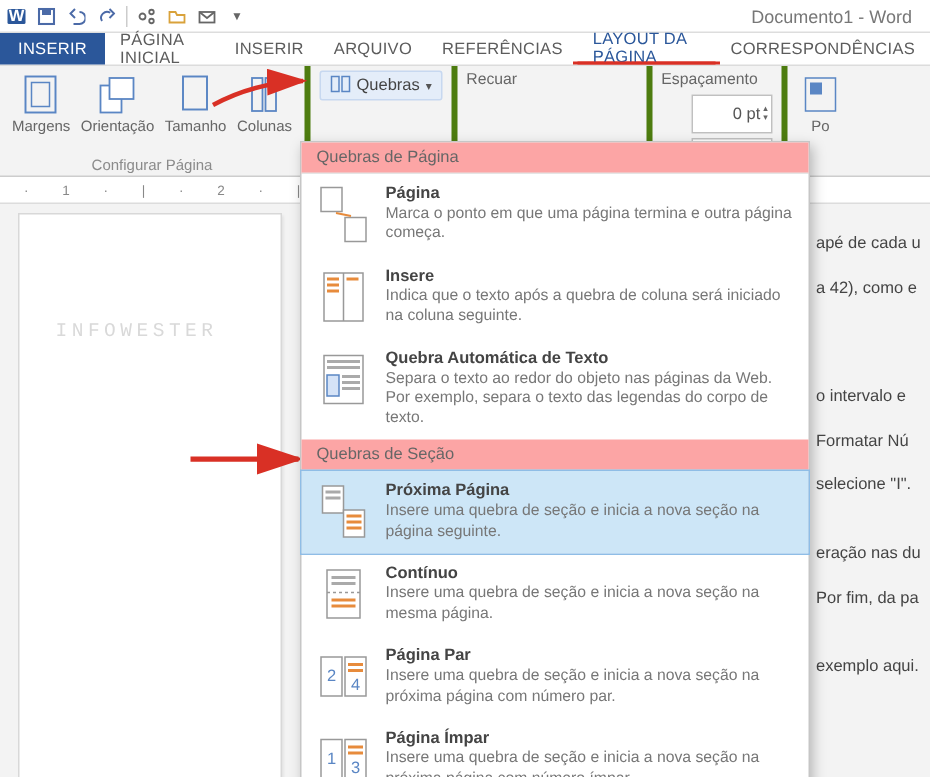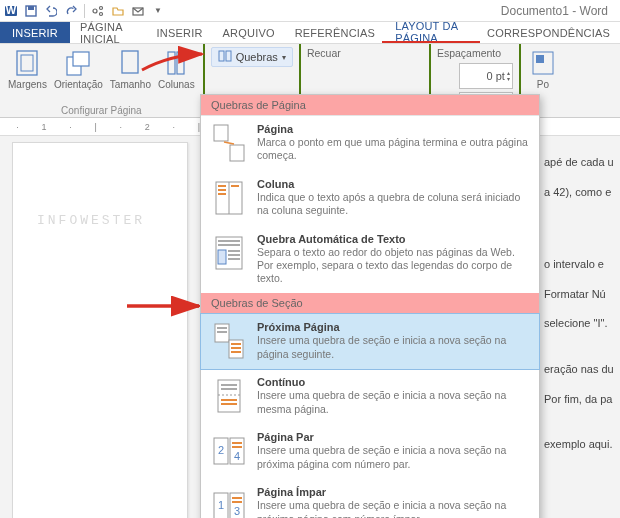--- a/index.html
+++ b/index.html
@@ -13,21 +13,21 @@
 
     
     .tabs{display:flex;align-items:stretch;height:22px;background:#fff;border-bottom:1px solid #dcdcdc}
     .tab{padding:0 10px;display:flex;align-items:center;font-size:11px;color:#5c5c5c;cursor:pointer;letter-spacing:.2px}
     .tab.file{background:#2b579a;color:#fff;padding:0 12px}
     .tab.active{color:#2b579a;border-bottom:2px solid #d93025;position:relative}
     .tab.active::after{content:"";position:absolute;left:-3px;right:-3px;bottom:-2px;border-bottom:2.5px solid #d93025}
 
     
     .ribbon{background:#f3f3f3;border-bottom:1px solid #cdcdcd;height:74px;display:flex;position:relative}
-    .group{display:flex;flex-direction:column;align-items:stretch;border-right:2px solid #4d7c0f;padding:2px 6px 1px}
+    .group{display:flex;flex-direction:column;align-items:stretch;border-right:4px solid #4d7c0f;padding:2px 6px 1px}
     .group-body{display:flex;align-items:flex-start;gap:3px;flex:1}
     .big-btn{display:flex;flex-direction:column;align-items:center;gap:1px;padding:2px 2px;cursor:pointer}
     .big-btn .bicon{width:28px;height:30px;color:#5a86c4;display:flex;align-items:center;justify-content:center}
     .big-btn .blabel{font-size:10px;color:#666;text-align:center;line-height:1.1}
     .group-name{font-size:10px;color:#8b8b8b;text-align:center;margin-top:1px}
 
     .quebras-btn{height:20px;padding:1px 6px;display:flex;align-items:center;gap:4px;border:1px solid #c7d8f0;background:#e4edf9;border-radius:2px;cursor:pointer;font-size:10.5px;color:#444}
     .quebras-btn span.arrow{font-size:8px;color:#555}
 
     .group.recuar .blabel,.group.espac .blabel{color:#666;font-size:10.5px}
@@ -227,21 +227,21 @@
           <svg width="34" height="38">
             <rect x="4" y="3" width="26" height="32" fill="#fff" stroke="#999"></rect>
             <line x1="17" y1="3" x2="17" y2="35" stroke="#999"></line>
             <rect x="6" y="6" width="8" height="2" fill="#e78b3c"></rect>
             <rect x="6" y="10" width="8" height="2" fill="#e78b3c"></rect>
             <rect x="6" y="14" width="8" height="2" fill="#e78b3c"></rect>
             <rect x="19" y="6" width="8" height="2" fill="#e78b3c"></rect>
           </svg>
         </span>
       <div class="itext">
-          <div class="ititle">Coluna</div>
+          <div class="ititle">Insere</div>
           <div class="idesc">Indica que o texto após a quebra de coluna será iniciado na coluna seguinte.</div>
         </div>
     </div>
 
     <div class="panel-item">
       <span class="iicon">
           <svg width="34" height="38">
             <rect x="4" y="3" width="26" height="32" fill="#fff" stroke="#999"></rect>
             <rect x="6" y="6" width="22" height="2" fill="#aaa"></rect>
             <rect x="6" y="10" width="22" height="2" fill="#aaa"></rect>

